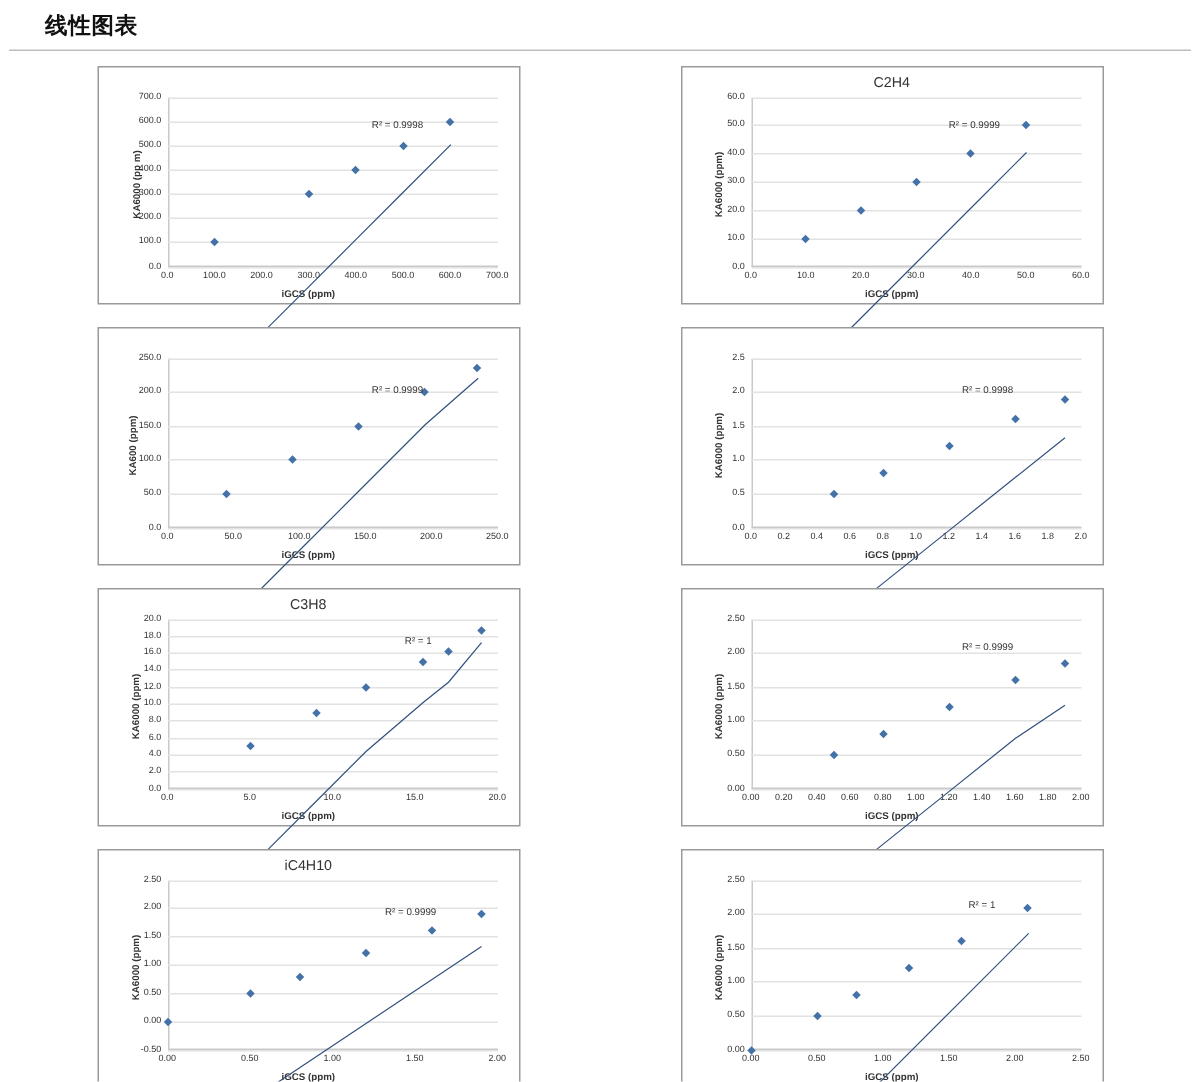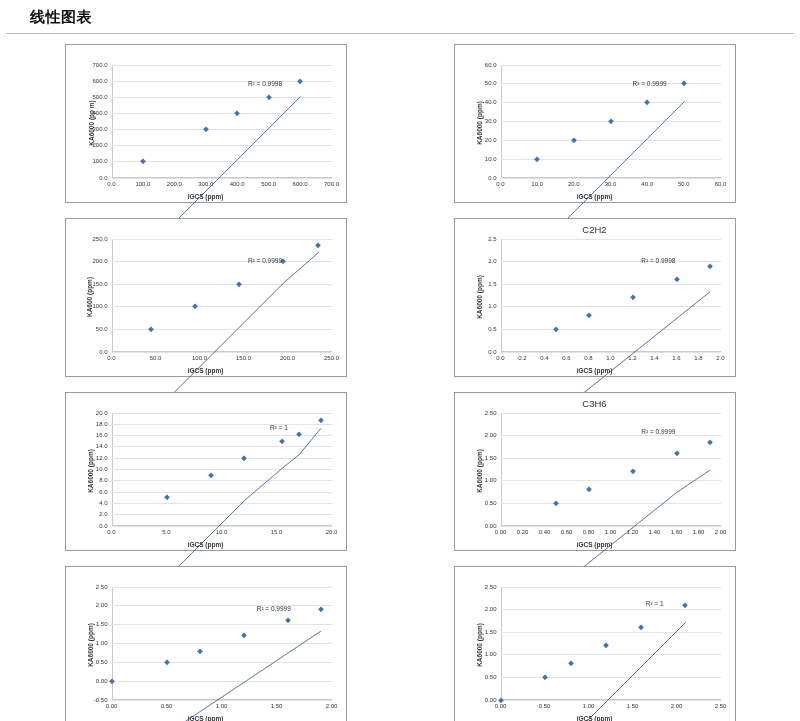--- a/index.html
+++ b/index.html
@@ -161,20 +161,21 @@
           <div style="position: absolute; width: 3.5px; height: 3.5px; background: rgb(68, 114, 168); transform: translate(-50%, -50%) rotate(45deg); left: 42.8571%; top: 57.1429%;"></div>
           <div style="position: absolute; width: 3.5px; height: 3.5px; background: rgb(68, 114, 168); transform: translate(-50%, -50%) rotate(45deg); left: 57.1429%; top: 42.8571%;"></div>
           <div style="position: absolute; width: 3.5px; height: 3.5px; background: rgb(68, 114, 168); transform: translate(-50%, -50%) rotate(45deg); left: 71.4286%; top: 28.5714%;"></div>
           <div style="position: absolute; width: 3.5px; height: 3.5px; background: rgb(68, 114, 168); transform: translate(-50%, -50%) rotate(45deg); left: 85.7143%; top: 14.2857%;"></div>
           <div class="r2-label" style="left: 62%; top: 14%;">R² = 0.9998</div>
         </div>
       </div>
     </div>
     <div class="chart-cell">
       <div class="chart-box">
+        <div class="chart-title">C2H4</div>
         <div class="y-axis-label">KA6000 (ppm)</div>
         <div class="x-axis-label">iGCS (ppm)</div>
         <div class="plot">
           <div class="plot-frame"></div>
           <div class="gridline" style="top: 100%;"></div>
           <div class="tick-y" style="top: 100%;">0.0</div>
           <div class="gridline" style="top: 83.3333%;"></div>
           <div class="tick-y" style="top: 83.3333%;">10.0</div>
           <div class="gridline" style="top: 66.6667%;"></div>
           <div class="tick-y" style="top: 66.6667%;">20.0</div>
@@ -236,21 +237,20 @@
           <div style="position: absolute; width: 3.5px; height: 3.5px; background: rgb(68, 114, 168); transform: translate(-50%, -50%) rotate(45deg); left: 38%; top: 60%;"></div>
           <div style="position: absolute; width: 3.5px; height: 3.5px; background: rgb(68, 114, 168); transform: translate(-50%, -50%) rotate(45deg); left: 58%; top: 40%;"></div>
           <div style="position: absolute; width: 3.5px; height: 3.5px; background: rgb(68, 114, 168); transform: translate(-50%, -50%) rotate(45deg); left: 78%; top: 20%;"></div>
           <div style="position: absolute; width: 3.5px; height: 3.5px; background: rgb(68, 114, 168); transform: translate(-50%, -50%) rotate(45deg); left: 94%; top: 6%;"></div>
           <div class="r2-label" style="left: 62%; top: 16%;">R² = 0.9999</div>
         </div>
       </div>
     </div>
     <div class="chart-cell">
       <div class="chart-box">
-        <div class="chart-title">C2H2</div>
         <div class="y-axis-label">KA6000 (ppm)</div>
         <div class="x-axis-label">iGCS (ppm)</div>
         <div class="plot">
           <div class="plot-frame"></div>
           <div class="gridline" style="top: 100%;"></div>
           <div class="tick-y" style="top: 100%;">0.0</div>
           <div class="gridline" style="top: 80%;"></div>
           <div class="tick-y" style="top: 80%;">0.5</div>
           <div class="gridline" style="top: 60%;"></div>
           <div class="tick-y" style="top: 60%;">1.0</div>
@@ -278,20 +278,21 @@
           <div style="position: absolute; width: 3.5px; height: 3.5px; background: rgb(68, 114, 168); transform: translate(-50%, -50%) rotate(45deg); left: 40%; top: 68%;"></div>
           <div style="position: absolute; width: 3.5px; height: 3.5px; background: rgb(68, 114, 168); transform: translate(-50%, -50%) rotate(45deg); left: 60%; top: 52%;"></div>
           <div style="position: absolute; width: 3.5px; height: 3.5px; background: rgb(68, 114, 168); transform: translate(-50%, -50%) rotate(45deg); left: 80%; top: 36%;"></div>
           <div style="position: absolute; width: 3.5px; height: 3.5px; background: rgb(68, 114, 168); transform: translate(-50%, -50%) rotate(45deg); left: 95%; top: 24%;"></div>
           <div class="r2-label" style="left: 64%; top: 16%;">R² = 0.9998</div>
         </div>
       </div>
     </div>
     <div class="chart-cell">
       <div class="chart-box">
+        <div class="chart-title">C3H8</div>
         <div class="y-axis-label">KA6000 (ppm)</div>
         <div class="x-axis-label">iGCS (ppm)</div>
         <div class="plot">
           <div class="plot-frame"></div>
           <div class="gridline" style="top: 100%;"></div>
           <div class="tick-y" style="top: 100%;">0.0</div>
           <div class="gridline" style="top: 90%;"></div>
           <div class="tick-y" style="top: 90%;">2.0</div>
           <div class="gridline" style="top: 80%;"></div>
           <div class="tick-y" style="top: 80%;">4.0</div>
@@ -324,21 +325,20 @@
           <div style="position: absolute; width: 3.5px; height: 3.5px; background: rgb(68, 114, 168); transform: translate(-50%, -50%) rotate(45deg); left: 60%; top: 40%;"></div>
           <div style="position: absolute; width: 3.5px; height: 3.5px; background: rgb(68, 114, 168); transform: translate(-50%, -50%) rotate(45deg); left: 77.5%; top: 25%;"></div>
           <div style="position: absolute; width: 3.5px; height: 3.5px; background: rgb(68, 114, 168); transform: translate(-50%, -50%) rotate(45deg); left: 85%; top: 19%;"></div>
           <div style="position: absolute; width: 3.5px; height: 3.5px; background: rgb(68, 114, 168); transform: translate(-50%, -50%) rotate(45deg); left: 95%; top: 7%;"></div>
           <div class="r2-label" style="left: 72%; top: 10%;">R² = 1</div>
         </div>
       </div>
     </div>
     <div class="chart-cell">
       <div class="chart-box">
-        <div class="chart-title">C3H6</div>
         <div class="y-axis-label">KA6000 (ppm)</div>
         <div class="x-axis-label">iGCS (ppm)</div>
         <div class="plot">
           <div class="plot-frame"></div>
           <div class="gridline" style="top: 100%;"></div>
           <div class="tick-y" style="top: 100%;">0.00</div>
           <div class="gridline" style="top: 80%;"></div>
           <div class="tick-y" style="top: 80%;">0.50</div>
           <div class="gridline" style="top: 60%;"></div>
           <div class="tick-y" style="top: 60%;">1.00</div>
@@ -366,20 +366,21 @@
           <div style="position: absolute; width: 3.5px; height: 3.5px; background: rgb(68, 114, 168); transform: translate(-50%, -50%) rotate(45deg); left: 40%; top: 68%;"></div>
           <div style="position: absolute; width: 3.5px; height: 3.5px; background: rgb(68, 114, 168); transform: translate(-50%, -50%) rotate(45deg); left: 60%; top: 52%;"></div>
           <div style="position: absolute; width: 3.5px; height: 3.5px; background: rgb(68, 114, 168); transform: translate(-50%, -50%) rotate(45deg); left: 80%; top: 36%;"></div>
           <div style="position: absolute; width: 3.5px; height: 3.5px; background: rgb(68, 114, 168); transform: translate(-50%, -50%) rotate(45deg); left: 95%; top: 26%;"></div>
           <div class="r2-label" style="left: 64%; top: 14%;">R² = 0.9999</div>
         </div>
       </div>
     </div>
     <div class="chart-cell">
       <div class="chart-box">
+        <div class="chart-title">iC4H10</div>
         <div class="y-axis-label">KA6000 (ppm)</div>
         <div class="x-axis-label">iGCS (ppm)</div>
         <div class="plot">
           <div class="plot-frame"></div>
           <div class="gridline" style="top: 100%;"></div>
           <div class="tick-y" style="top: 100%;">-0.50</div>
           <div class="gridline" style="top: 83.3333%;"></div>
           <div class="tick-y" style="top: 83.3333%;">0.00</div>
           <div class="gridline" style="top: 66.6667%;"></div>
           <div class="tick-y" style="top: 66.6667%;">0.50</div>

